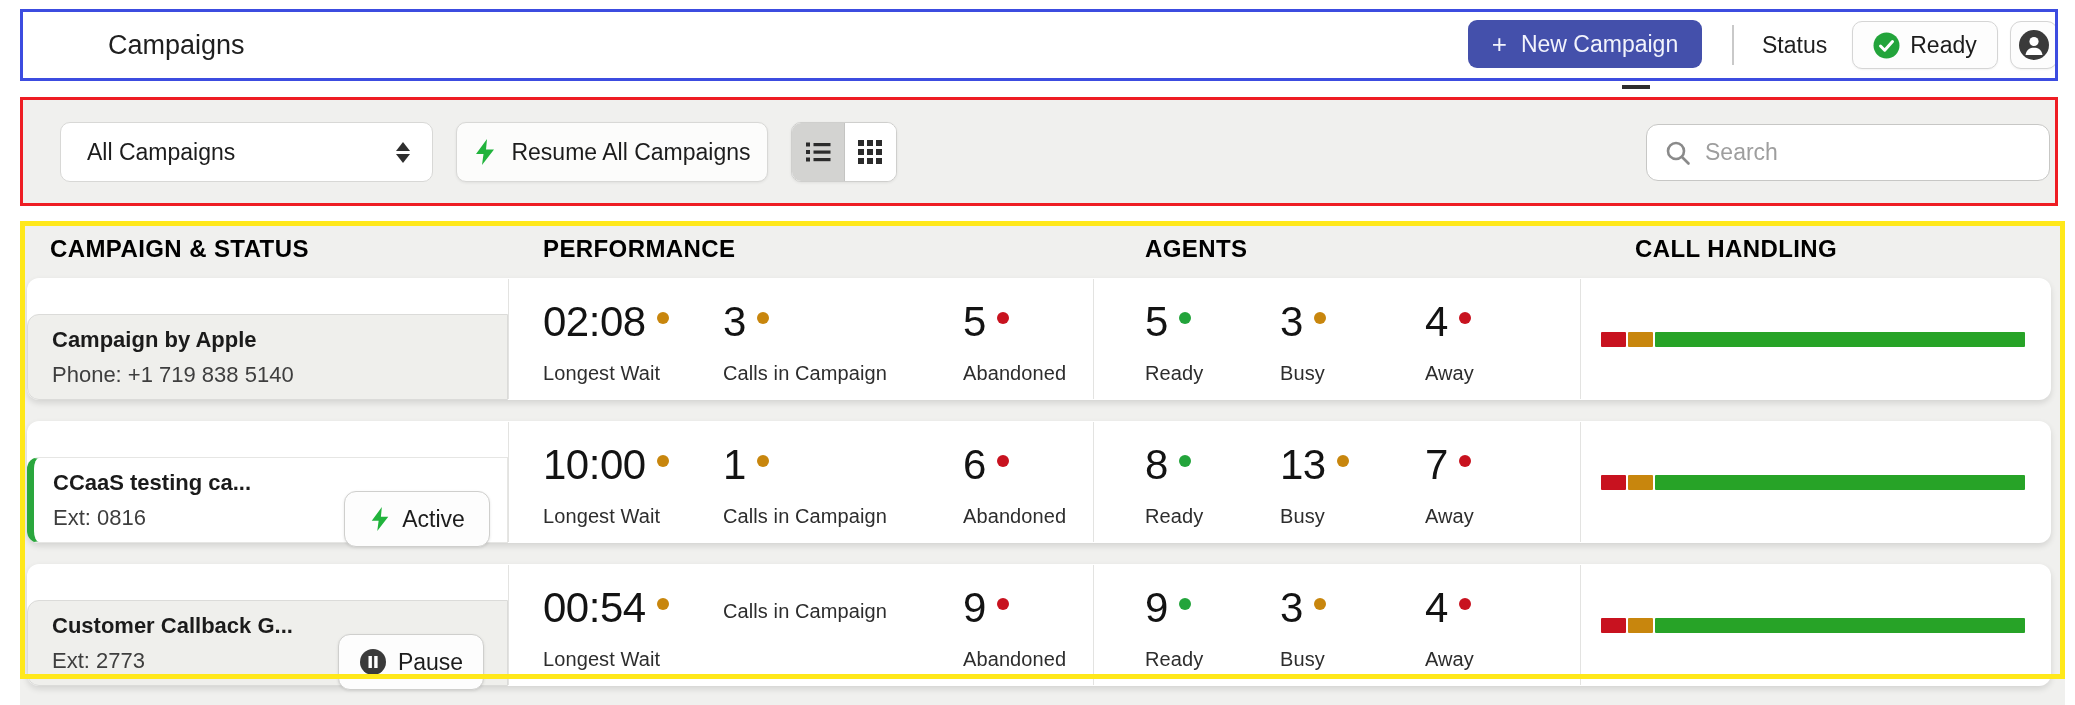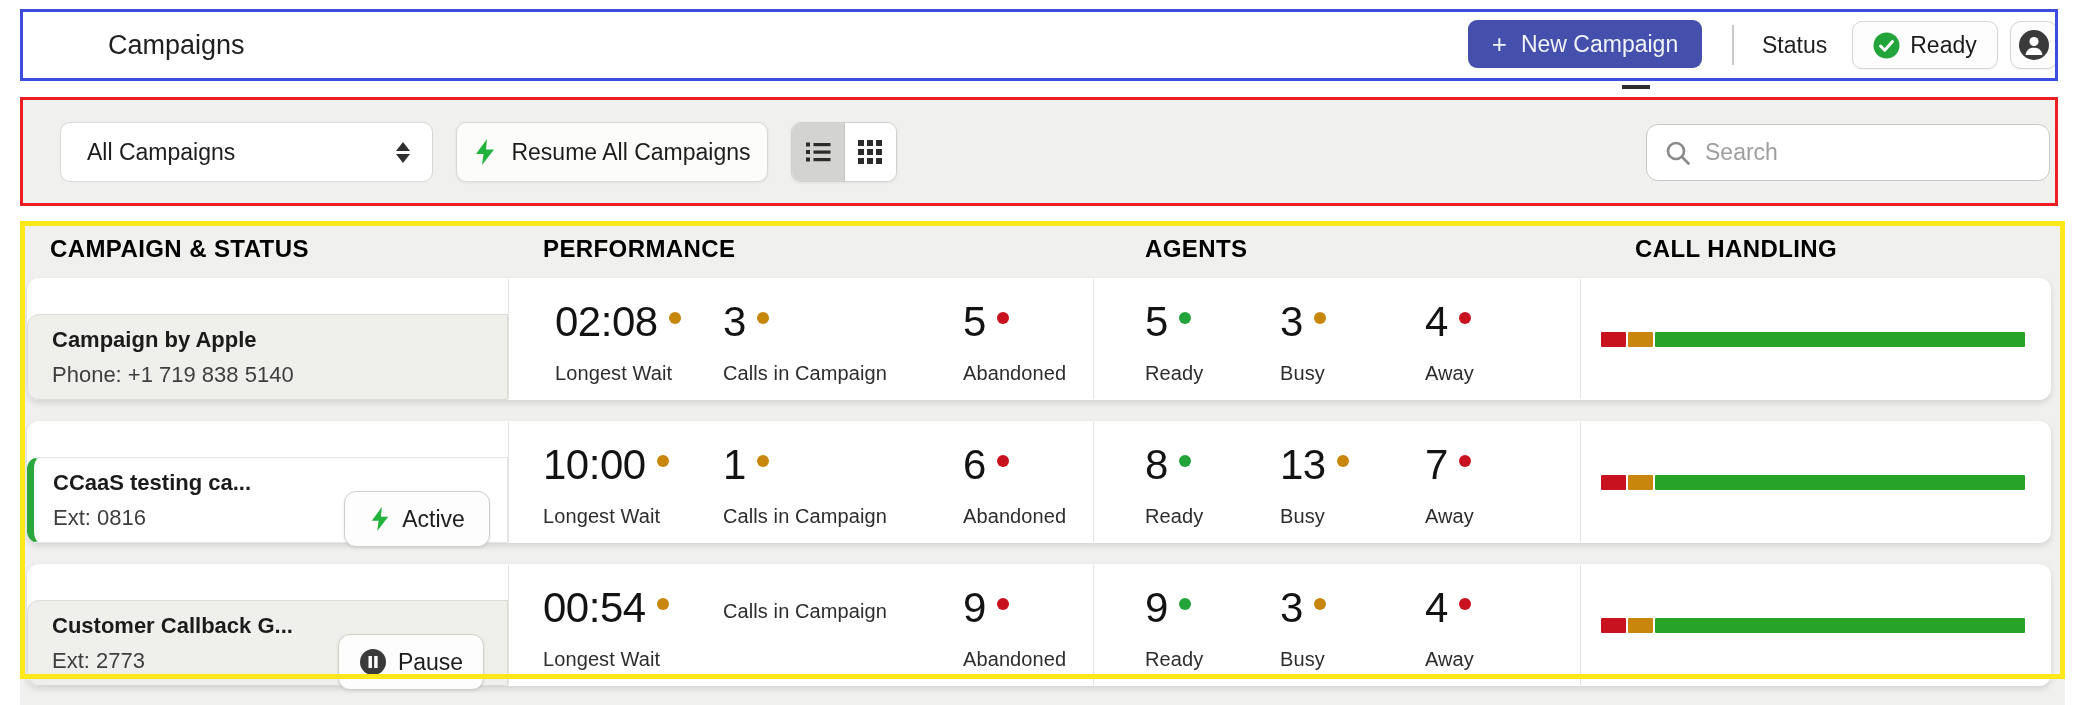--- a/index.html
+++ b/index.html
@@ -177,21 +177,21 @@
         <div>
           <div class="camp-name">Campaign by Apple</div>
           <div class="camp-sub">Phone: +1 719 838 5140</div>
         </div>
 
       </div>
       <div class="vdiv" style="left:481px"></div>
       <div class="vdiv" style="left:1066px"></div>
       <div class="vdiv" style="left:1553px"></div>
 
-      <div class="metric" style="left:528px">
+      <div class="metric" style="left:516px">
         <div class="mv">
             <span>02:08</span>
             <span class="dot" style="background: rgb(200, 134, 13);"></span>
           </div>
         <div class="ml">Longest Wait</div>
       </div>
       <div class="metric" style="left:696px">
         <div class="mv">
             <span>3</span>
             <span class="dot" style="background: rgb(200, 134, 13);"></span>

